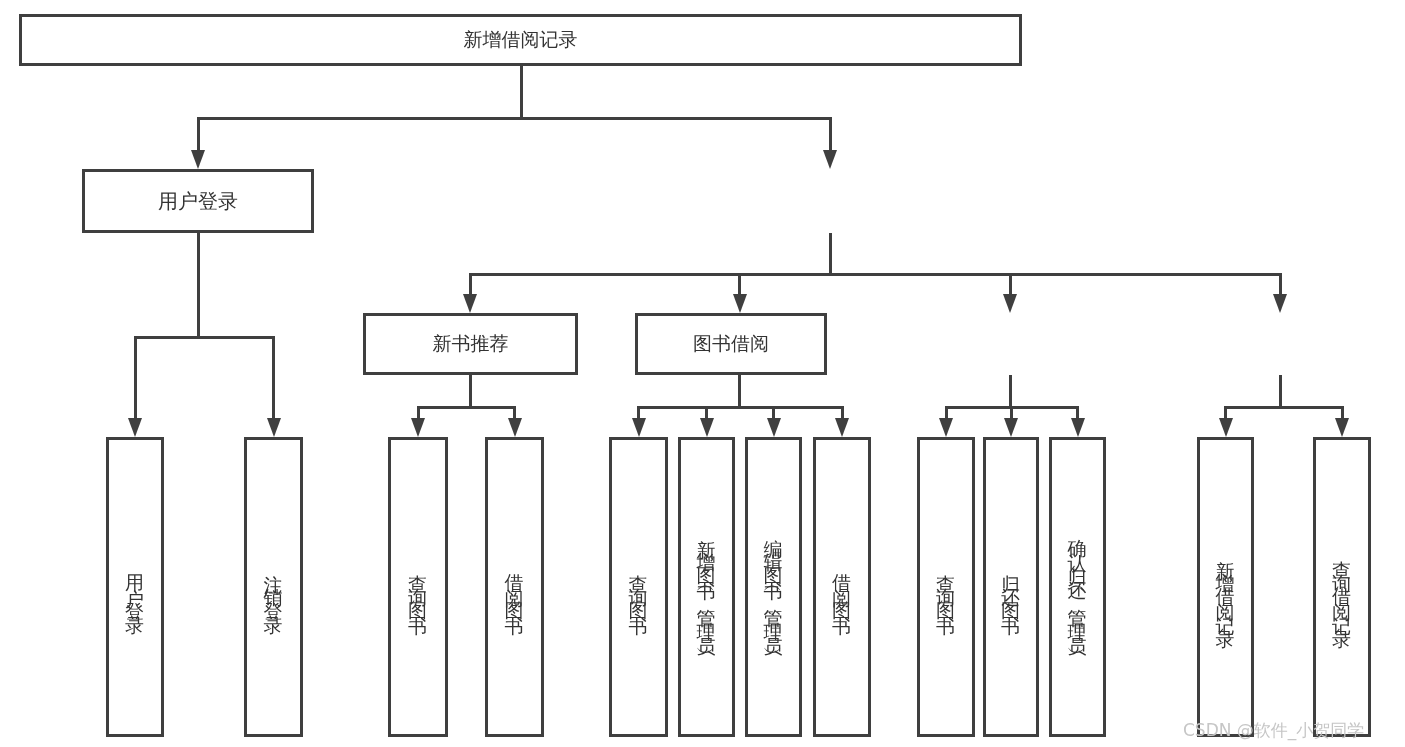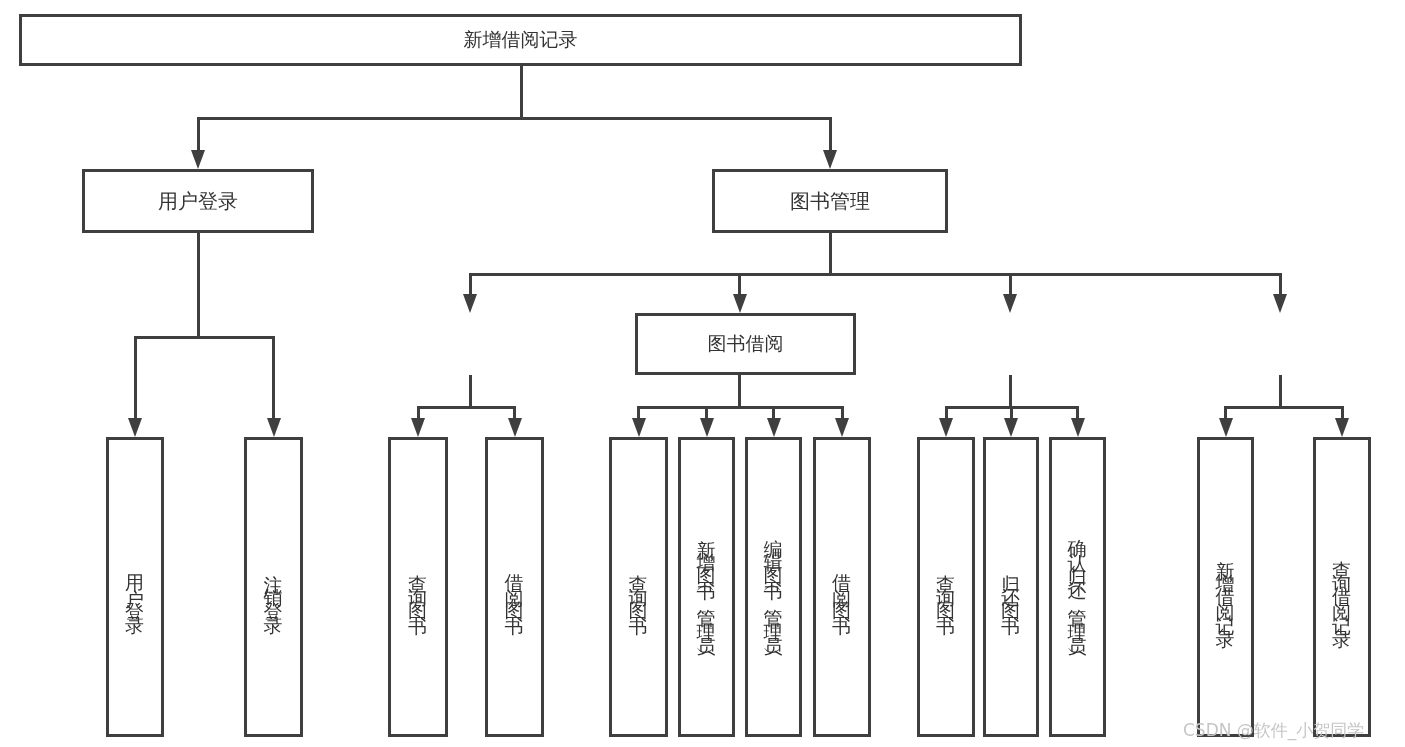--- a/index.html
+++ b/index.html
@@ -76,43 +76,43 @@
   <div class="vline" style="left:519.5px;top:66px;height:51px"></div>
   <div class="hline" style="left:196.5px;top:117px;width:635px"></div>
   <div class="vline" style="left:196.5px;top:117px;height:34px"></div>
   <div class="arrow" style="left:191px;top:150px"></div>
   <div class="vline" style="left:828.5px;top:117px;height:34px"></div>
   <div class="arrow" style="left:823px;top:150px"></div>
 
   <div class="box l2" style="left:82px;width:232px">
     <span>用户登录</span>
   </div>
-  <div class="box l2" style="left:712px;width:236px">
-    <span>图书管理</span>
-  </div>
 
   <div class="vline" style="left:196.5px;top:233px;height:103px"></div>
   <div class="hline" style="left:133.5px;top:336px;width:141.5px"></div>
   <div class="vline" style="left:133.5px;top:336px;height:83px"></div>
   <div class="arrow" style="left:128px;top:418px"></div>
   <div class="vline" style="left:272px;top:336px;height:83px"></div>
   <div class="arrow" style="left:266.5px;top:418px"></div>
 
   <div class="vline" style="left:828.5px;top:233px;height:40px"></div>
   <div class="hline" style="left:468.5px;top:273px;width:813px"></div>
   <div class="vline" style="left:468.5px;top:273px;height:23px"></div>
   <div class="arrow" style="left:463px;top:294px"></div>
   <div class="vline" style="left:738px;top:273px;height:23px"></div>
   <div class="arrow" style="left:732.5px;top:294px"></div>
   <div class="vline" style="left:1008.5px;top:273px;height:23px"></div>
   <div class="arrow" style="left:1003px;top:294px"></div>
   <div class="vline" style="left:1278.5px;top:273px;height:23px"></div>
   <div class="arrow" style="left:1273px;top:294px"></div>
 
-  <div class="box l3" style="left:635px;width:221px">
+  <div class="box l3" style="left:363px;width:215px">
+    <span>新书推荐</span>
+  </div>
+  <div class="box l3" style="left:635px;width:192px">
     <span>图书借阅</span>
   </div>
 
   <div class="vline" style="left:468.5px;top:375px;height:31px"></div>
   <div class="hline" style="left:416.5px;top:406px;width:99.5px"></div>
   <div class="vline" style="left:416.5px;top:406px;height:14px"></div>
   <div class="arrow" style="left:411px;top:418px"></div>
   <div class="vline" style="left:513px;top:406px;height:14px"></div>
   <div class="arrow" style="left:507.5px;top:418px"></div>
 

